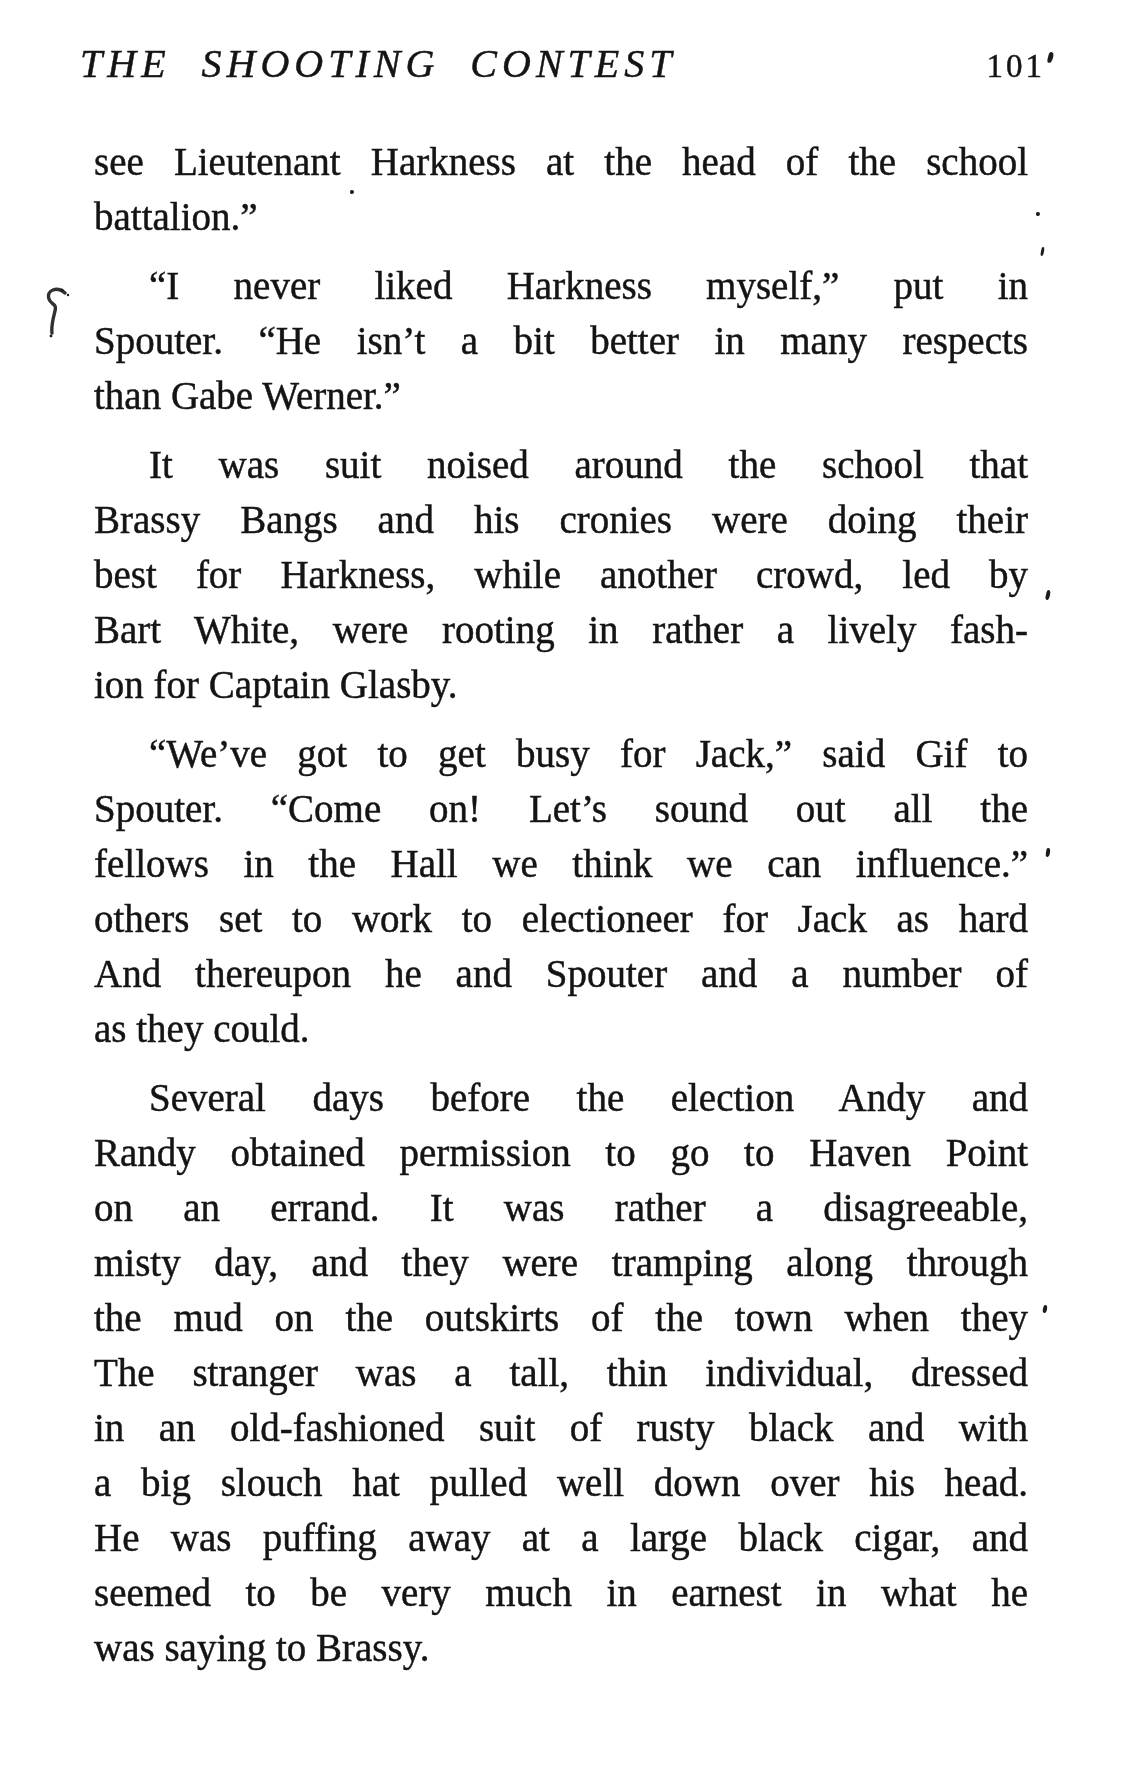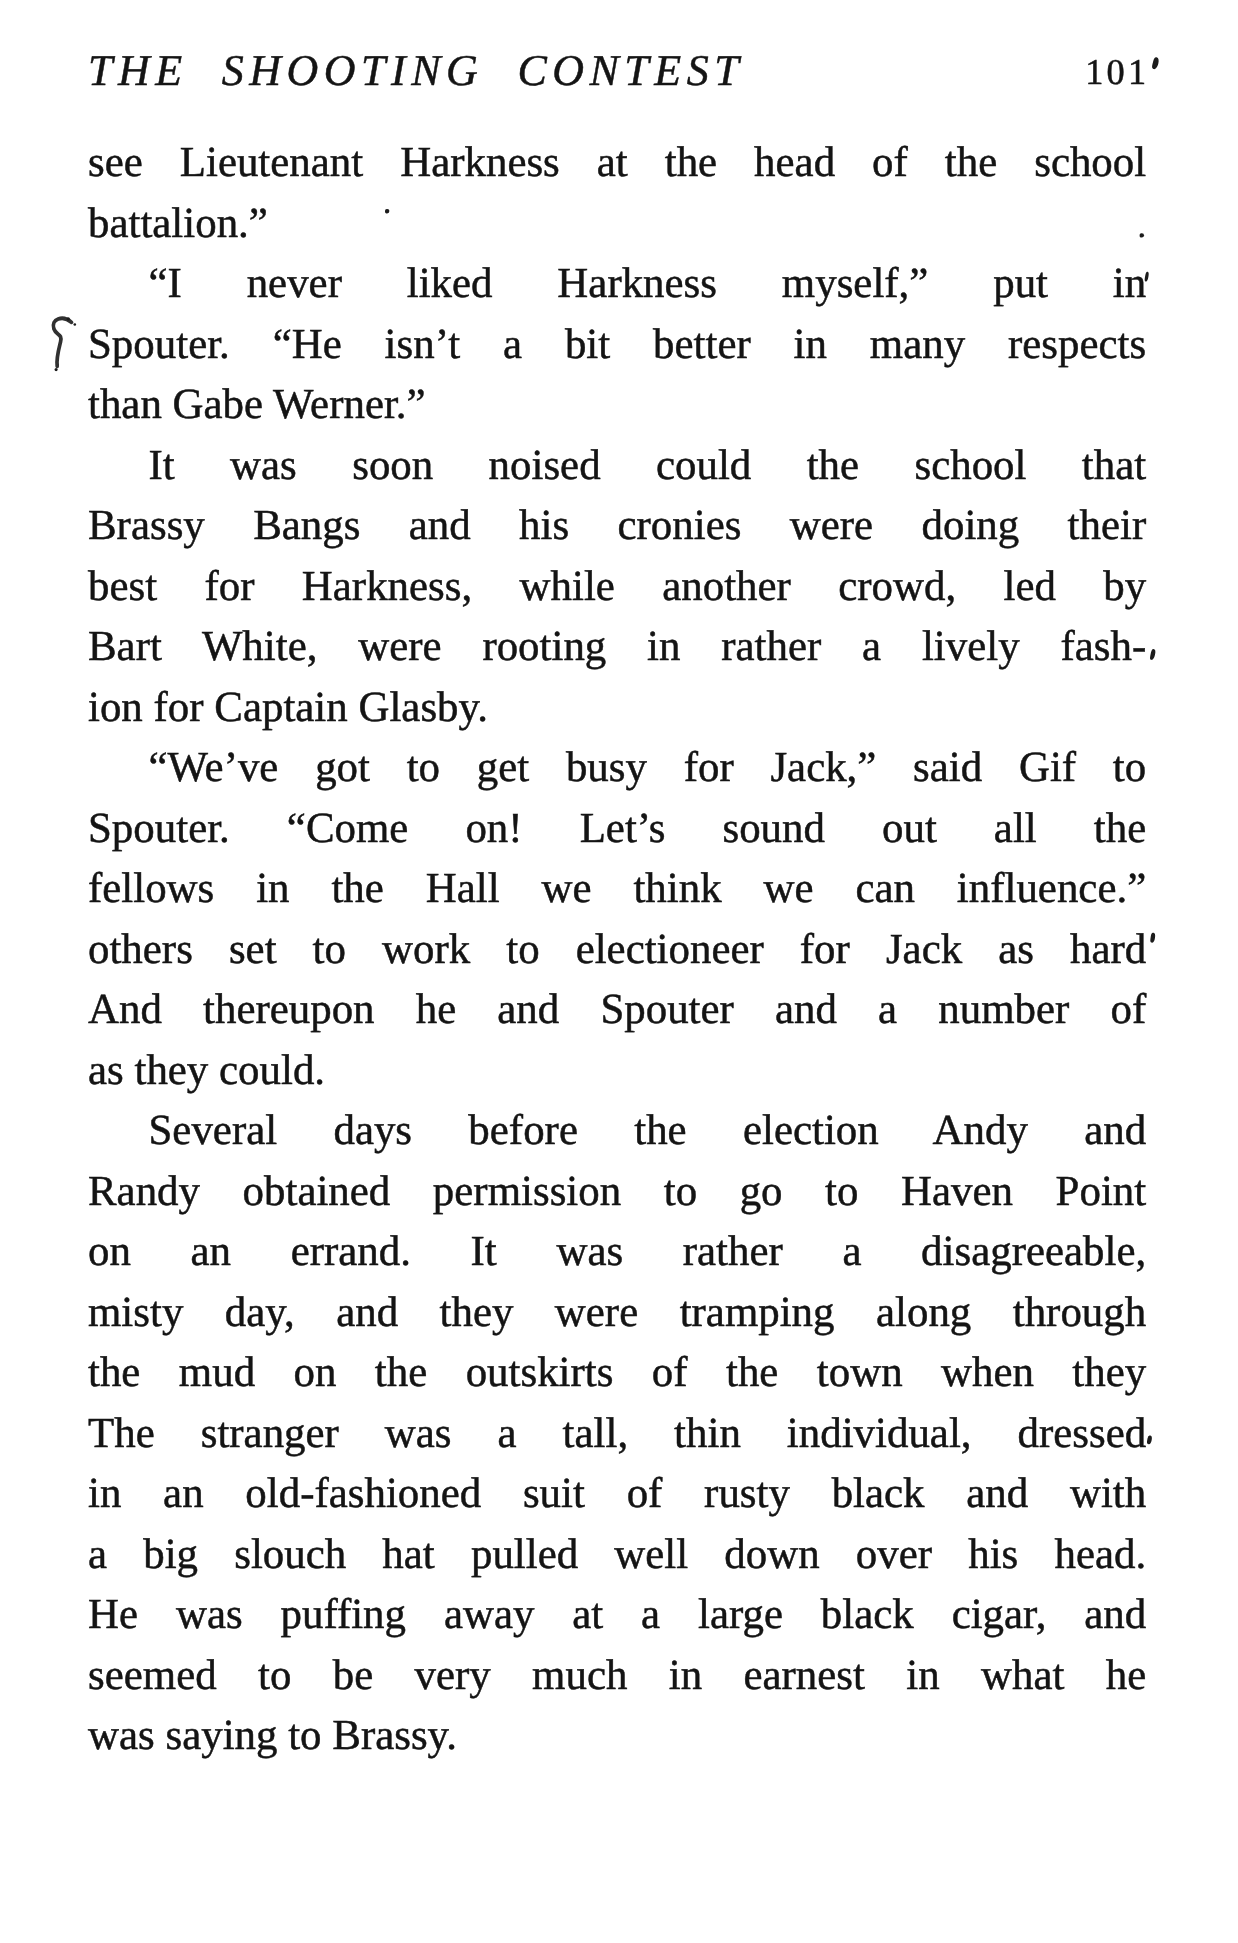--- a/index.html
+++ b/index.html
@@ -43,21 +43,21 @@
   }
   
   .page-body {
     position: absolute;
     top: 120px;
     left: 80px;
     width: 962px;
     font-size: 39px;
     line-height: 55px;
   }
-  .para { margin: 0; }
+  .para { margin: 14px; }
   .line {
     height: 55px;
     text-align: justify;
     text-align-last: justify;
   }
   .line.last {
     text-align: right;
     text-align-last: left;
   }
   .para.indent .line:first-child { text-indent: 55px; }
@@ -97,21 +97,21 @@
       <div class="para">
         <div class="line">see Lieutenant Harkness at the head of the school</div>
         <div class="line last">battalion.”</div>
       </div>
       <div class="para indent">
         <div class="line">“I never liked Harkness myself,” put in</div>
         <div class="line">Spouter. “He isn’t a bit better in many respects</div>
         <div class="line last">than Gabe Werner.”</div>
       </div>
       <div class="para indent">
-        <div class="line">It was soon noised could the school that</div>
+        <div class="line">It was suit noised around the school that</div>
         <div class="line">Brassy Bangs and his cronies were doing their</div>
         <div class="line">best for Harkness, while another crowd, led by</div>
         <div class="line">Bart White, were rooting in rather a lively fash-</div>
         <div class="line last">ion for Captain Glasby.</div>
       </div>
       <div class="para indent">
         <div class="line">“We’ve got to get busy for Jack,” said Gif to</div>
         <div class="line">Spouter. “Come on! Let’s sound out all the</div>
         <div class="line">fellows in the Hall we think we can influence.”</div>
         <div class="line">others set to work to electioneer for Jack as hard</div>

